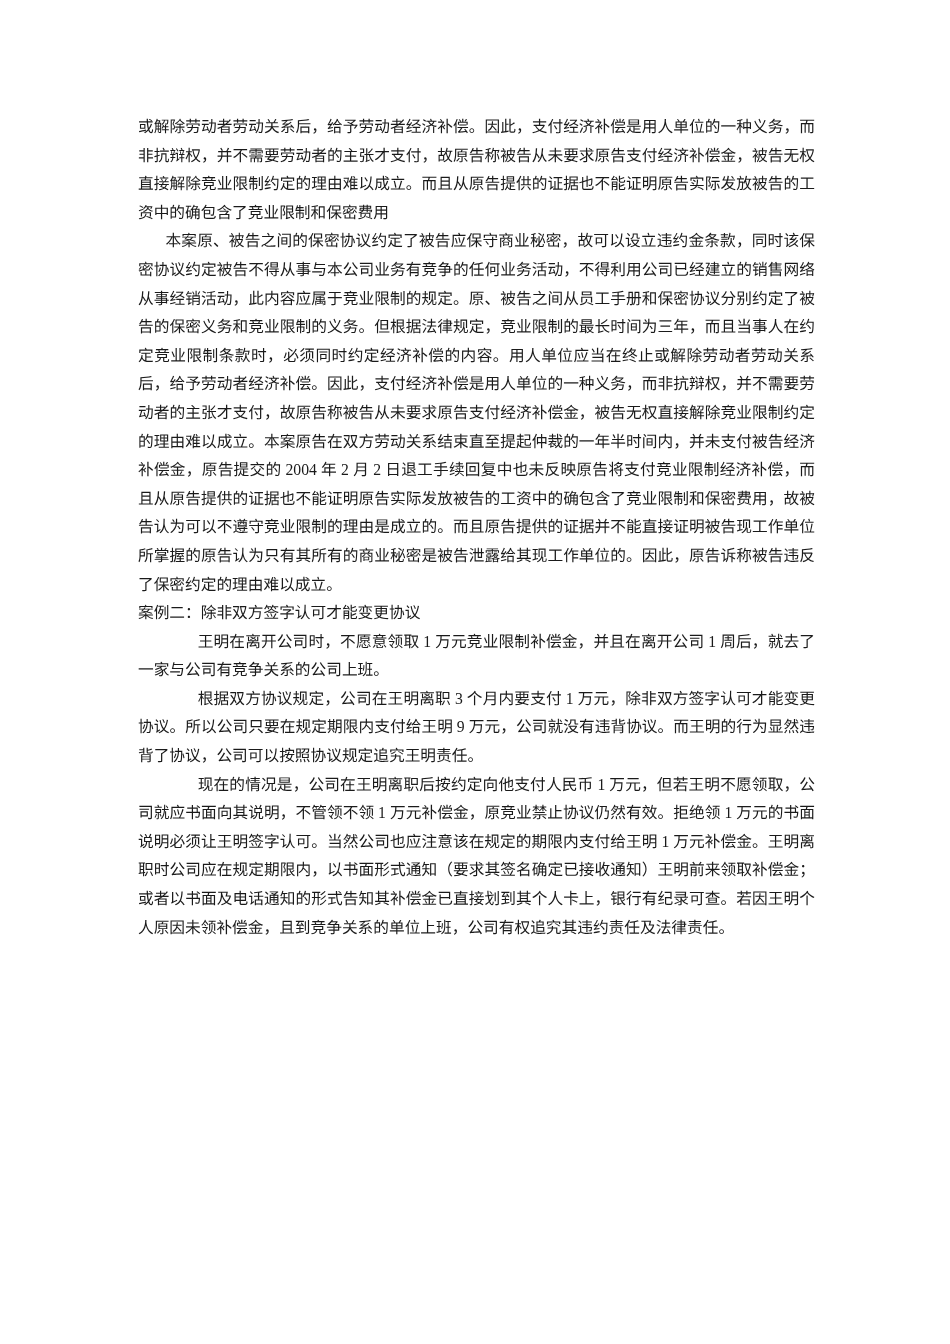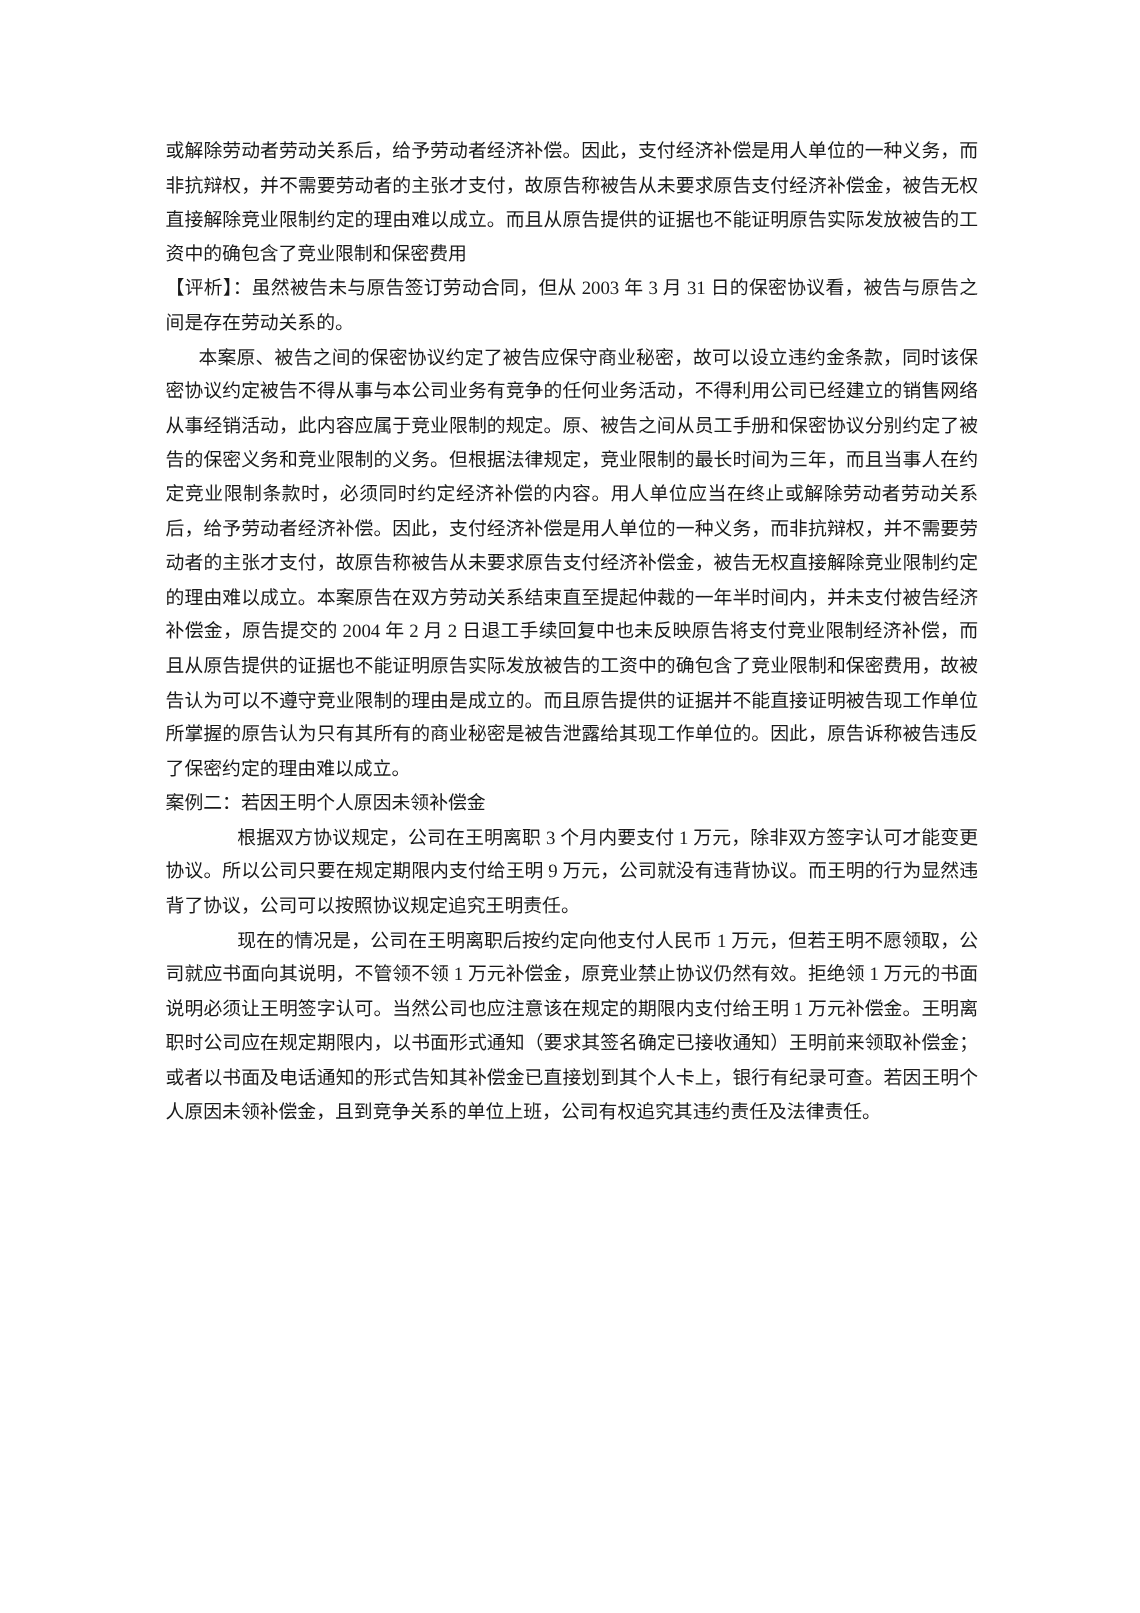--- a/index.html
+++ b/index.html
@@ -33,19 +33,19 @@
   }
   .indent-body { text-indent: 1.75em; }
   .indent-deep { text-indent: 3.8em; }
 </style>
 </head>
 <body>
 
 <div class="page">
   <div class="text-block">
     <p class="para">或解除劳动者劳动关系后，给予劳动者经济补偿。因此，支付经济补偿是用人单位的一种义务，而非抗辩权，并不需要劳动者的主张才支付，故原告称被告从未要求原告支付经济补偿金，被告无权直接解除竞业限制约定的理由难以成立。而且从原告提供的证据也不能证明原告实际发放被告的工资中的确包含了竞业限制和保密费用</p>
-    <p class="para">【评析】：虽然被告未与原告签订劳动合同，但从 2003 年 3 月 31 日的保密协议看，被告与原告之间是存在劳动关系的。</p>
     <p class="para indent-body">本案原、被告之间的保密协议约定了被告应保守商业秘密，故可以设立违约金条款，同时该保密协议约定被告不得从事与本公司业务有竞争的任何业务活动，不得利用公司已经建立的销售网络从事经销活动，此内容应属于竞业限制的规定。原、被告之间从员工手册和保密协议分别约定了被告的保密义务和竞业限制的义务。但根据法律规定，竞业限制的最长时间为三年，而且当事人在约定竞业限制条款时，必须同时约定经济补偿的内容。用人单位应当在终止或解除劳动者劳动关系后，给予劳动者经济补偿。因此，支付经济补偿是用人单位的一种义务，而非抗辩权，并不需要劳动者的主张才支付，故原告称被告从未要求原告支付经济补偿金，被告无权直接解除竞业限制约定的理由难以成立。本案原告在双方劳动关系结束直至提起仲裁的一年半时间内，并未支付被告经济补偿金，原告提交的 2004 年 2 月 2 日退工手续回复中也未反映原告将支付竞业限制经济补偿，而且从原告提供的证据也不能证明原告实际发放被告的工资中的确包含了竞业限制和保密费用，故被告认为可以不遵守竞业限制的理由是成立的。而且原告提供的证据并不能直接证明被告现工作单位所掌握的原告认为只有其所有的商业秘密是被告泄露给其现工作单位的。因此，原告诉称被告违反了保密约定的理由难以成立。</p>
-    <p class="para">案例二：若因王明个人原因未领补偿金</p>
+    <p class="para">案例二：除非双方签字认可才能变更协议</p>
+    <p class="para indent-deep">王明在离开公司时，不愿意领取 1 万元竞业限制补偿金，并且在离开公司 1 周后，就去了一家与公司有竞争关系的公司上班。</p>
     <p class="para indent-deep">根据双方协议规定，公司在王明离职 3 个月内要支付 1 万元，除非双方签字认可才能变更协议。所以公司只要在规定期限内支付给王明 9 万元，公司就没有违背协议。而王明的行为显然违背了协议，公司可以按照协议规定追究王明责任。</p>
     <p class="para indent-deep">现在的情况是，公司在王明离职后按约定向他支付人民币 1 万元，但若王明不愿领取，公司就应书面向其说明，不管领不领 1 万元补偿金，原竞业禁止协议仍然有效。拒绝领 1 万元的书面说明必须让王明签字认可。当然公司也应注意该在规定的期限内支付给王明 1 万元补偿金。王明离职时公司应在规定期限内，以书面形式通知（要求其签名确定已接收通知）王明前来领取补偿金；或者以书面及电话通知的形式告知其补偿金已直接划到其个人卡上，银行有纪录可查。若因王明个人原因未领补偿金，且到竞争关系的单位上班，公司有权追究其违约责任及法律责任。</p>
   </div>
 </div>
 
 </body></html>

